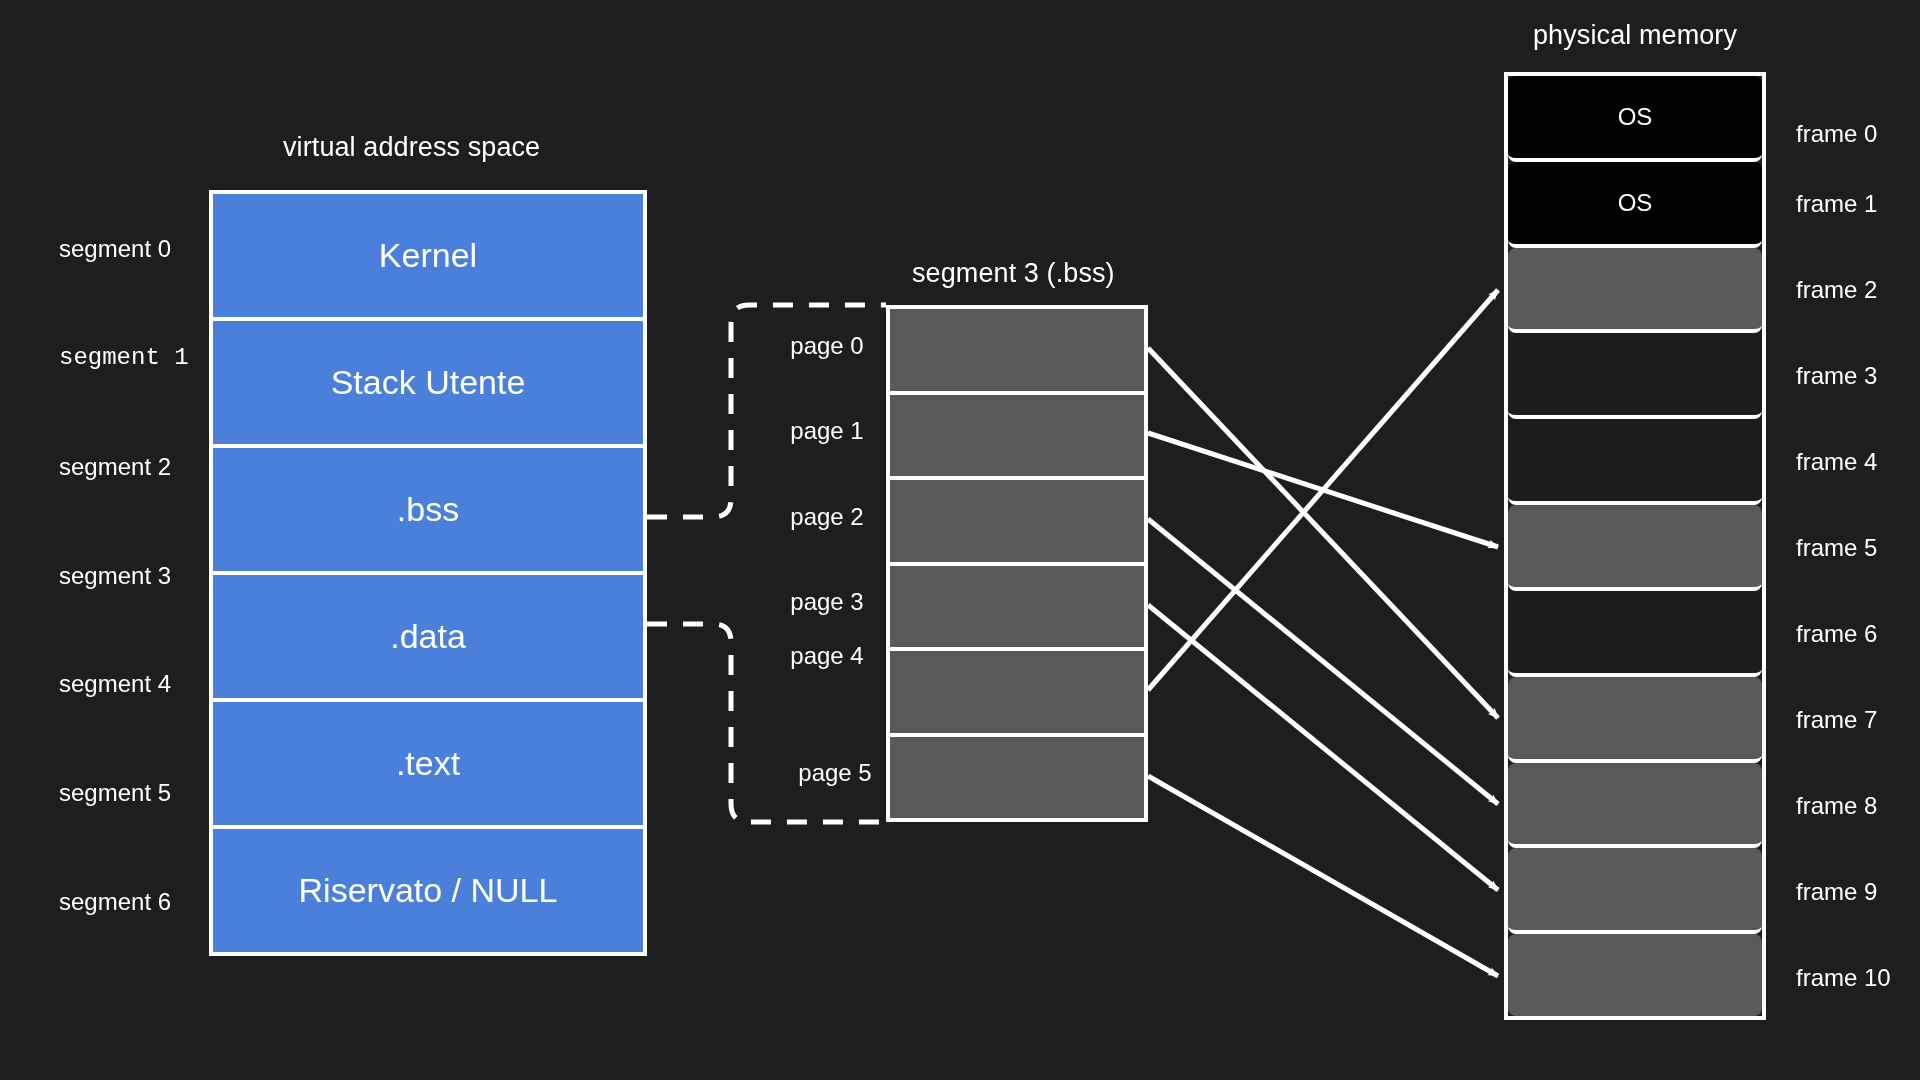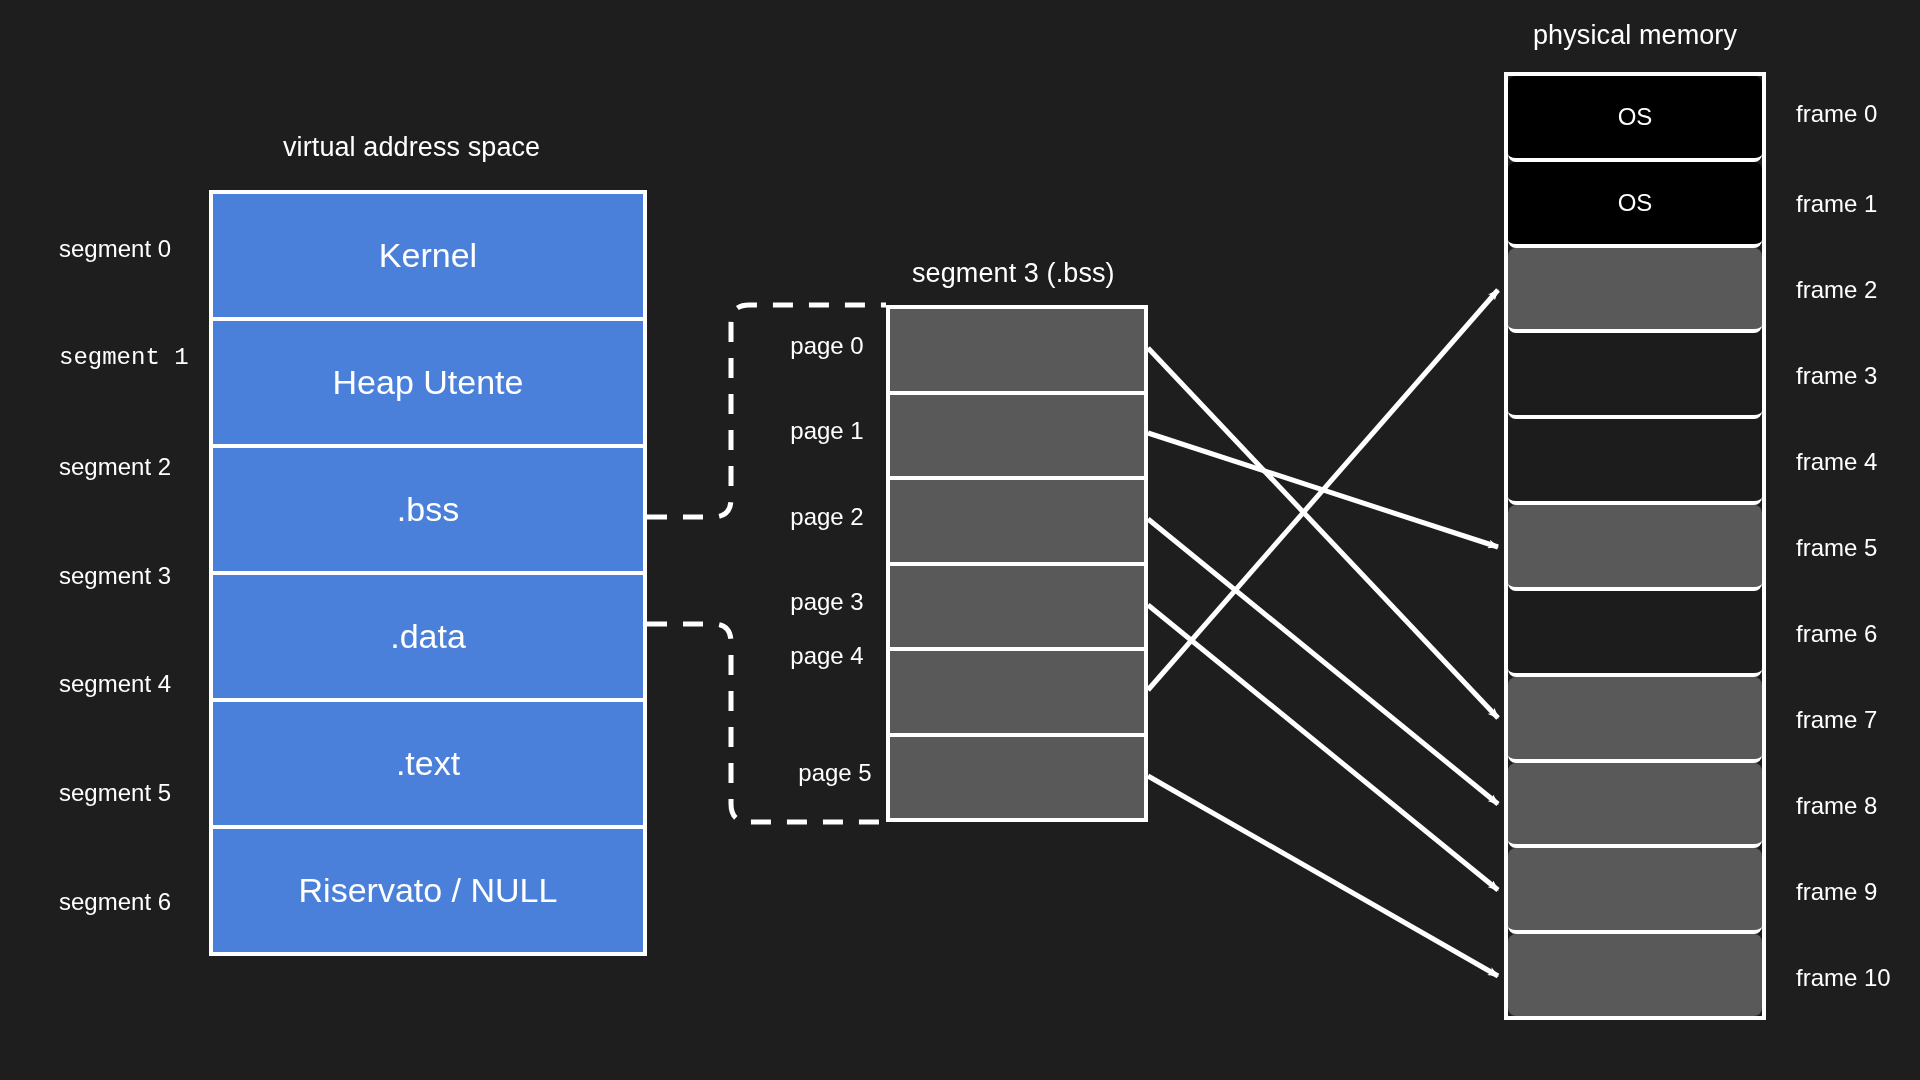--- a/index.html
+++ b/index.html
@@ -112,21 +112,21 @@
 
 <div id="stage">
 
   <div class="ttl" id="vas-title">virtual address space</div>
 
   <div id="vas-box">
     <div class="seg">
       <span>Kernel</span>
     </div>
     <div class="seg">
-      <span>Heap Utente</span>
+      <span>Stack Utente</span>
     </div>
     <div class="seg">
       <span>.bss</span>
     </div>
     <div class="seg">
       <span>.data</span>
     </div>
     <div class="seg">
       <span>.text</span>
     </div>
@@ -192,21 +192,21 @@
         <span></span>
       </div>
     <div class="frame used">
         <span></span>
       </div>
     <div class="frame used">
         <span></span>
       </div>
   </div>
 
-  <div class="framelabel" style="top:100px;">frame 0</div>
+  <div class="framelabel" style="top:120px;">frame 0</div>
   <div class="framelabel" style="top:190px;">frame 1</div>
   <div class="framelabel" style="top:276px;">frame 2</div>
   <div class="framelabel" style="top:362px;">frame 3</div>
   <div class="framelabel" style="top:448px;">frame 4</div>
   <div class="framelabel" style="top:534px;">frame 5</div>
   <div class="framelabel" style="top:620px;">frame 6</div>
   <div class="framelabel" style="top:706px;">frame 7</div>
   <div class="framelabel" style="top:792px;">frame 8</div>
   <div class="framelabel" style="top:878px;">frame 9</div>
   <div class="framelabel" style="top:964px;">frame 10</div>

